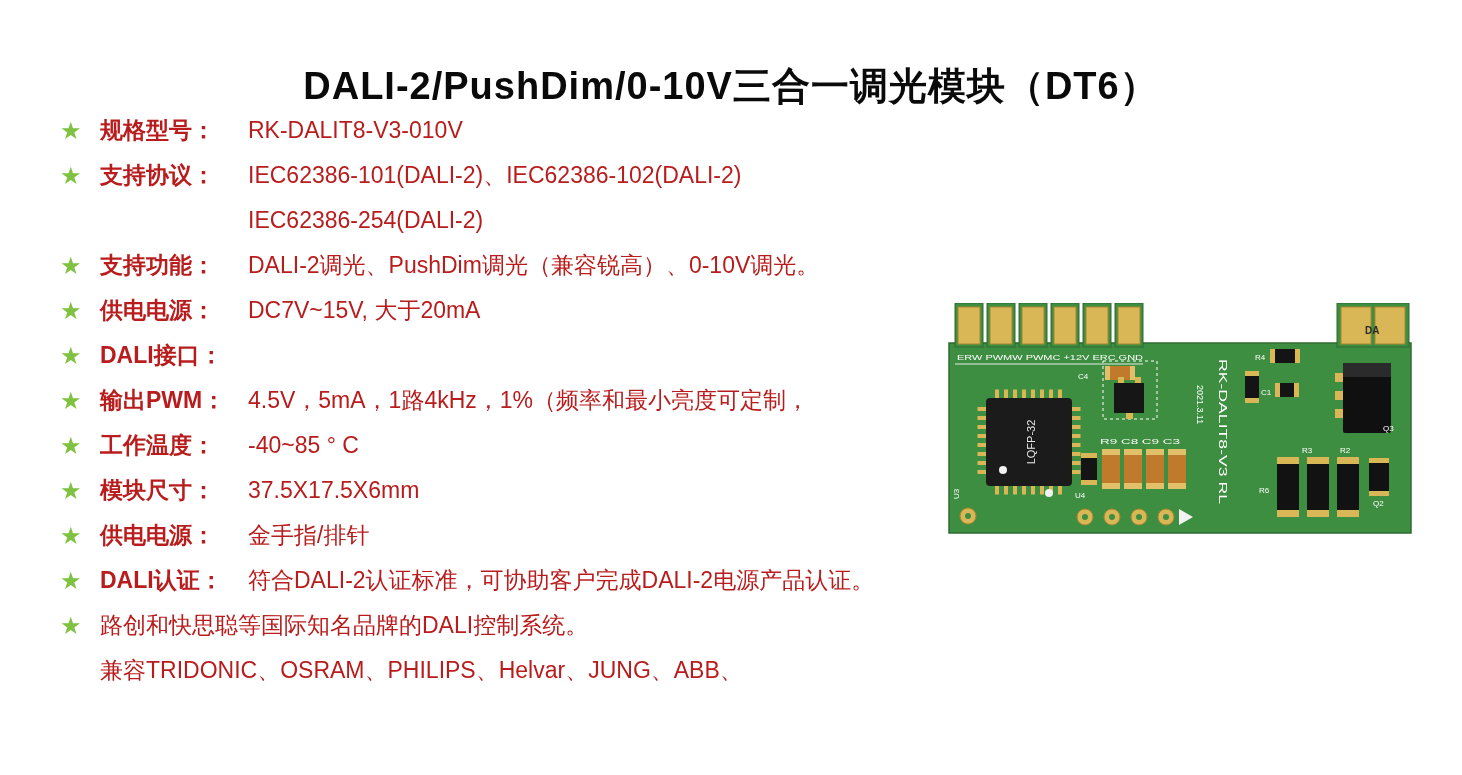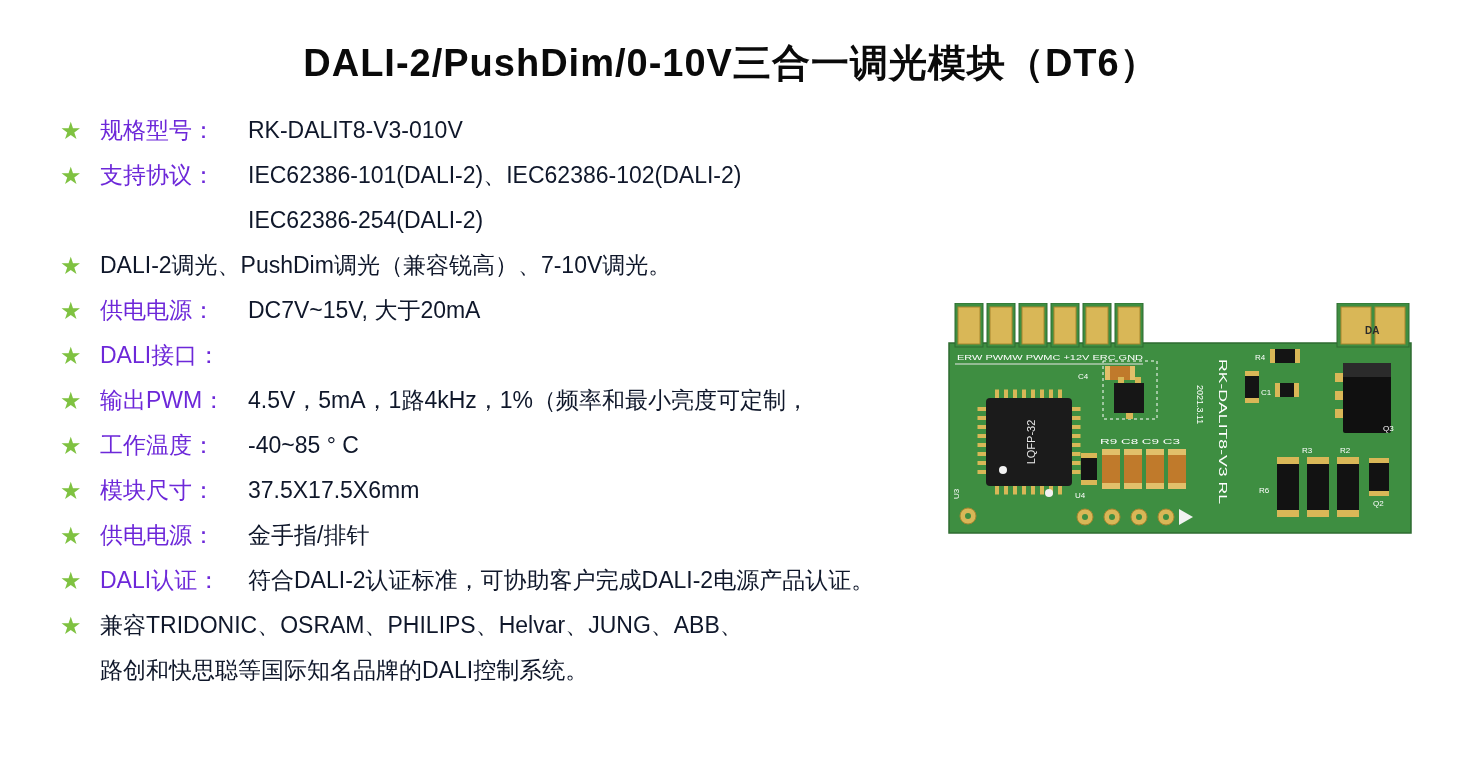--- a/index.html
+++ b/index.html
@@ -1,34 +1,34 @@
 <!DOCTYPE html>
 <html><head>
 <meta charset="utf-8">
 <style>
   html,body { margin:0; padding:0; background:#ffffff; }
   .page {
     position:relative; width:1462px; height:775px; background:#ffffff;
     font-family:"Liberation Sans", sans-serif; overflow:hidden;
   }
   .title {
-    position:absolute; top:13px; left:0; width:100%;
+    position:absolute; top:36px; left:0; width:100%;
     text-align:center; font-size:38px; font-weight:bold; color:#0a0a0a;
     letter-spacing:1px;
   }
   .specs { position:absolute; left:60px; top:108px; }
   .spec-row { display:flex; align-items:flex-start; }
   .star {
     width:40px; flex:0 0 40px; font-size:24px; color:#7fc241; line-height:45px;
   }
   .spec-label {
-    width:148px; flex:0 0 148px; font-size:23px; font-weight:normal;
-    color:#6d28d9; line-height:45px; white-space:nowrap;
-  }
-  .spec-value { font-size:23px; color:#0f172a; }
+    width:148px; flex:0 0 148px; font-size:23px; font-weight:bold;
+    color:#b91c1c; line-height:45px; white-space:nowrap;
+  }
+  .spec-value { font-size:23px; color:#b91c1c; }
   .spec-value div { line-height:45px; white-space:nowrap; }
   .pcb { position:absolute; left:945px; top:303px; }
 </style>
 </head>
 <body>
 
 <div class="page">
 
   <h1 class="title">DALI-2/PushDim/0-10V三合一调光模块（DT6）</h1>
 
@@ -46,22 +46,23 @@
       <span class="star">★</span>
       <span class="spec-label">支持协议：</span>
       <div class="spec-value">
         <div>IEC62386-101(DALI-2)、IEC62386-102(DALI-2)</div>
         <div>IEC62386-254(DALI-2)</div>
       </div>
     </div>
 
     <div class="spec-row">
       <span class="star">★</span>
-      <div class="spec-value">
-        <div>DALI-2调光、PushDim调光（兼容锐高）、7-10V调光。</div>
+      <span class="spec-label">支持功能：</span>
+      <div class="spec-value">
+        <div>DALI-2调光、PushDim调光（兼容锐高）、0-10V调光。</div>
       </div>
     </div>
 
     <div class="spec-row">
       <span class="star">★</span>
       <span class="spec-label">供电电源：</span>
       <div class="spec-value">
         <div>DC7V~15V, 大于20mA</div>
       </div>
     </div>
@@ -107,22 +108,22 @@
       <span class="star">★</span>
       <span class="spec-label">DALI认证：</span>
       <div class="spec-value">
         <div>符合DALI-2认证标准，可协助客户完成DALI-2电源产品认证。</div>
       </div>
     </div>
 
     <div class="spec-row">
       <span class="star">★</span>
       <div class="spec-value">
+        <div>路创和快思聪等国际知名品牌的DALI控制系统。</div>
         <div>兼容TRIDONIC、OSRAM、PHILIPS、Helvar、JUNG、ABB、</div>
-        <div>路创和快思聪等国际知名品牌的DALI控制系统。</div>
       </div>
     </div>
 
   </div>
 
   <svg class="pcb" width="470" height="235" viewBox="0 0 470 235" xmlns="http://www.w3.org/2000/svg">
 
     <rect x="4" y="40" width="462" height="190" fill="#3e8e41" stroke="#2e6b31" stroke-width="1.5"></rect>
 
     <g>

